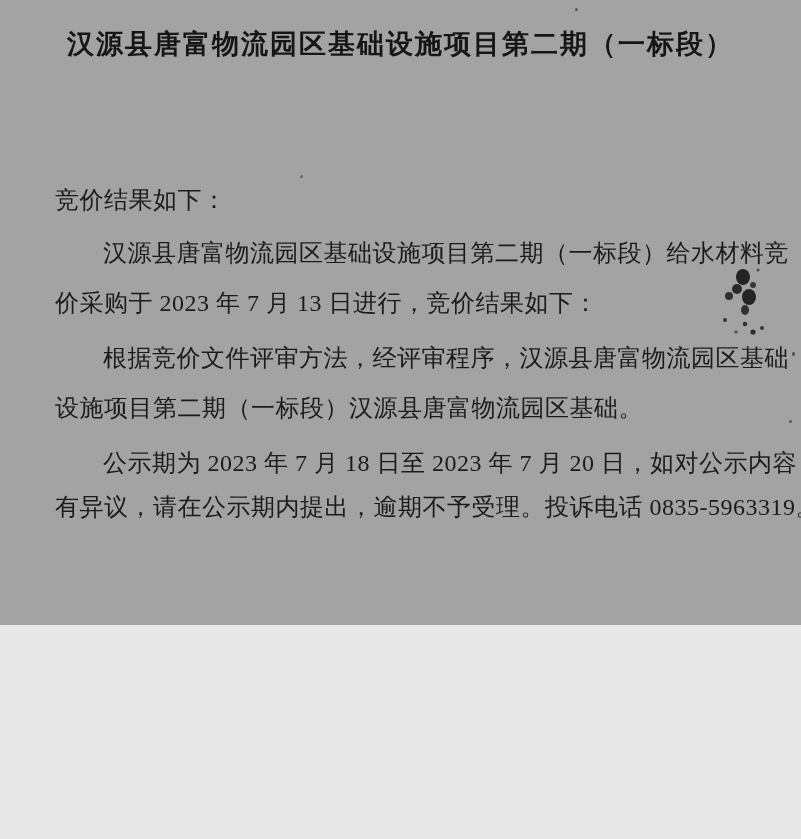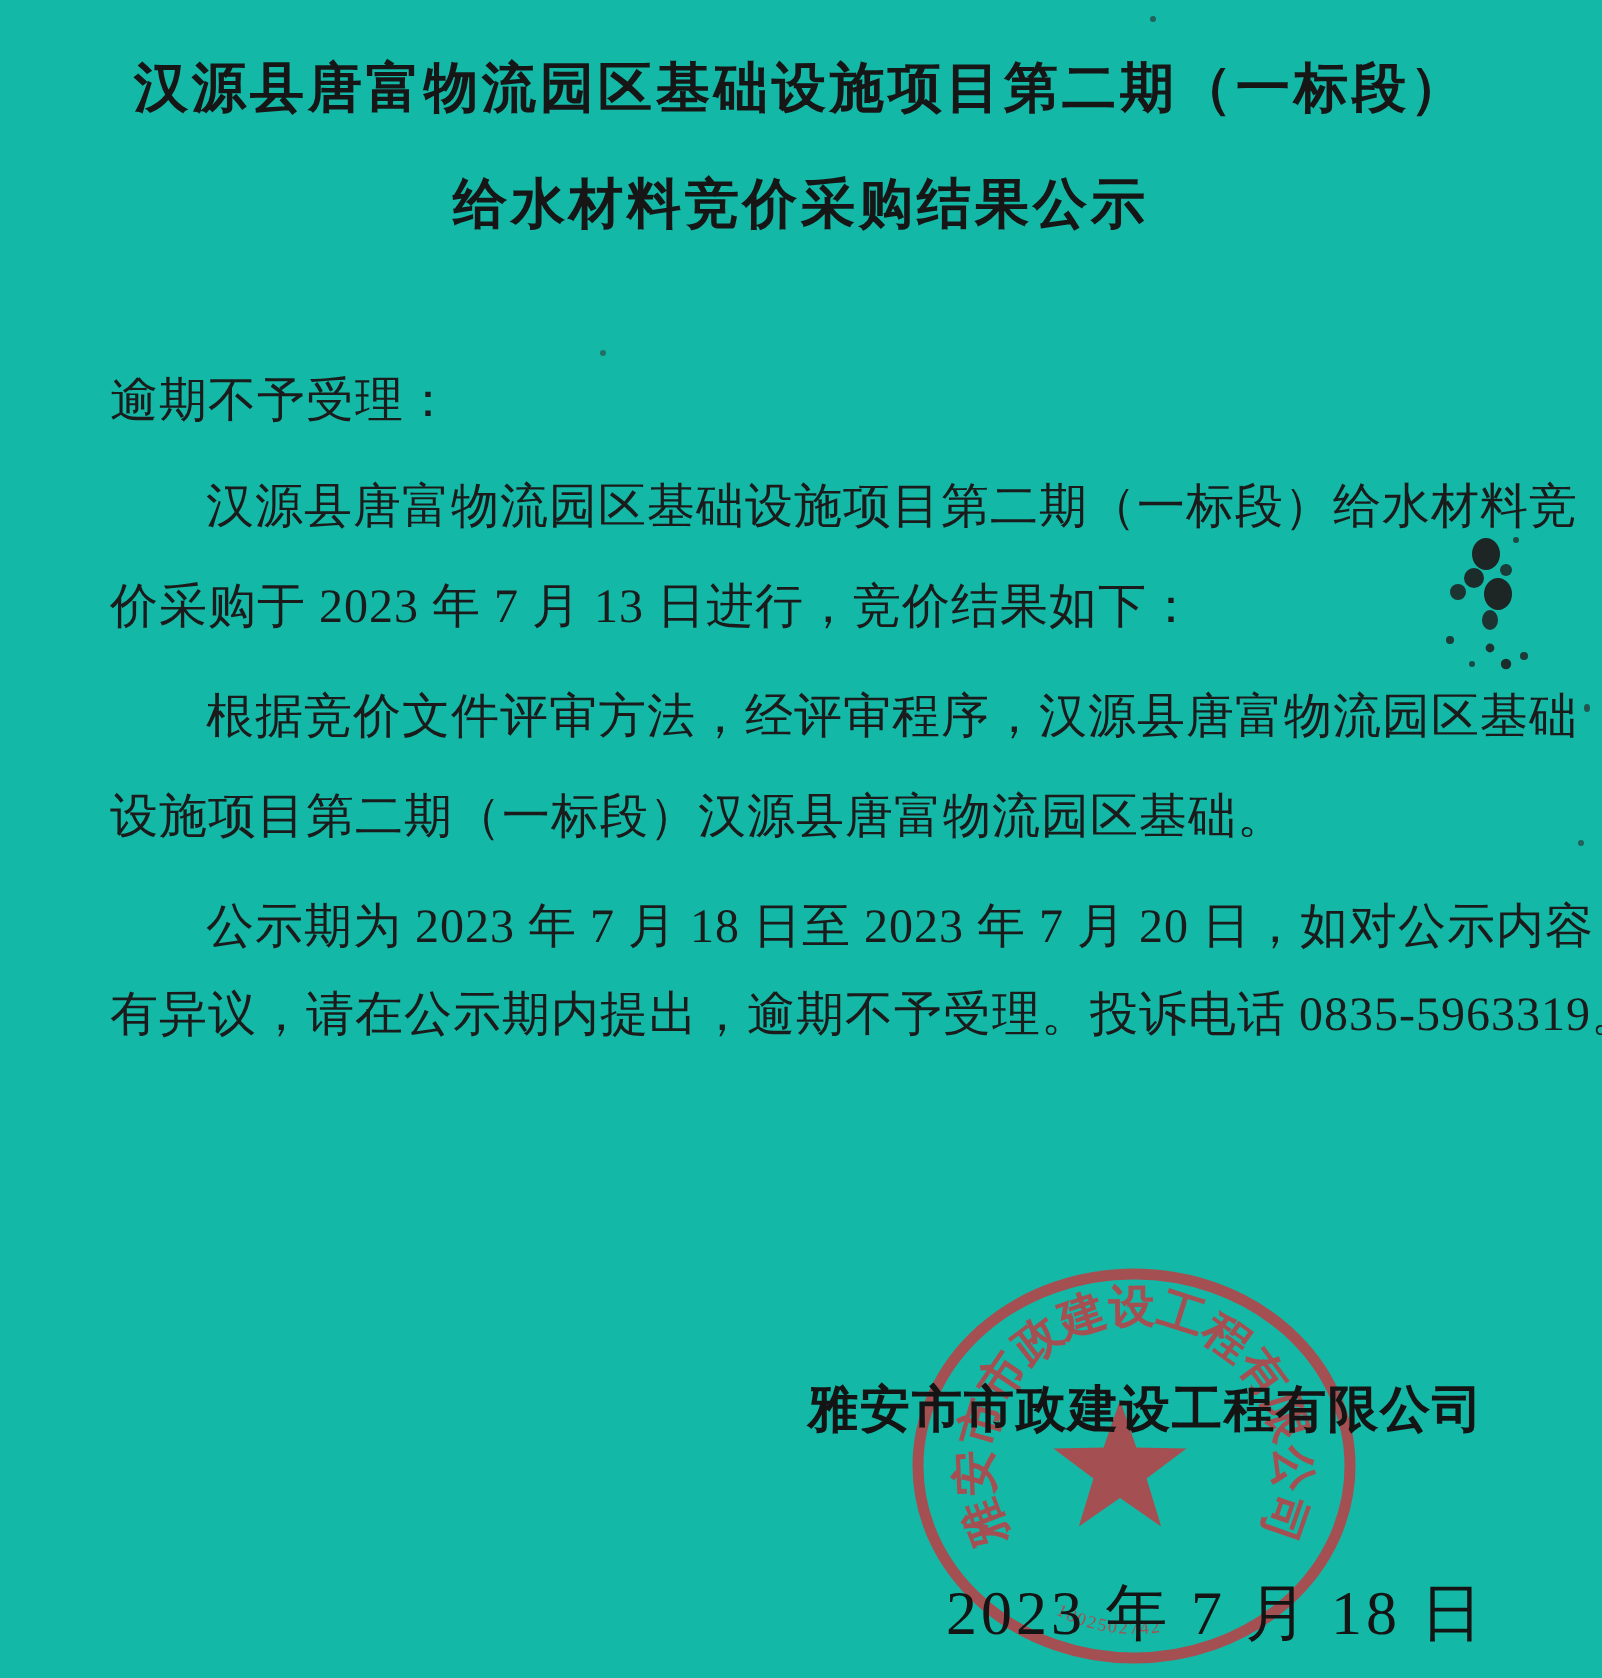--- a/index.html
+++ b/index.html
@@ -3,23 +3,23 @@
 <meta charset="utf-8">
 <style>
   html, body {
     margin: 0;
     padding: 0;
     background: #e8e8e8;
   }
   .page {
     position: relative;
     width: 801px;
-    height: 839px;
+    height: 625px;
     margin: 0 auto;
-    background: #14b8a6;
+    background: #a3a3a3;
     overflow: hidden;
     font-family: "Liberation Serif", "DejaVu Serif", serif;
     color: #1b1b1b;
   }
   .title {
     position: absolute;
     left: 0;
     width: 801px;
     margin: 0;
     text-align: center;
@@ -92,23 +92,22 @@
     background: #2a2a2a;
     border-radius: 50%;
   }
 </style>
 </head>
 <body>
 
 <div class="page">
 
   <h1 class="title l1">汉源县唐富物流园区基础设施项目第二期（一标段）</h1>
-  <h1 class="title l2">给水材料竞价采购结果公示</h1>
 
-  <div class="bodyline" style="top:184px">逾期不予受理：</div>
+  <div class="bodyline" style="top:184px">竞价结果如下：</div>
   <div class="bodyline indent" style="top:237px">汉源县唐富物流园区基础设施项目第二期（一标段）给水材料竞</div>
   <div class="bodyline" style="top:287px">价采购于 2023 年 7 月 13 日进行，竞价结果如下：</div>
   <div class="bodyline indent" style="top:342px">根据竞价文件评审方法，经评审程序，汉源县唐富物流园区基础</div>
   <div class="bodyline" style="top:392px">设施项目第二期（一标段）汉源县唐富物流园区基础。</div>
   <div class="bodyline indent" style="top:447px">公示期为 2023 年 7 月 18 日至 2023 年 7 月 20 日，如对公示内容</div>
   <div class="bodyline" style="top:491px">有异议，请在公示期内提出，逾期不予受理。投诉电话 0835-5963319。</div>
 
   <svg class="inkblot-svg" viewBox="0 0 101 80" aria-hidden="true">
     <g fill="#1d1d1d">
       <ellipse cx="43" cy="17" rx="7" ry="8" opacity="0.95"></ellipse>

